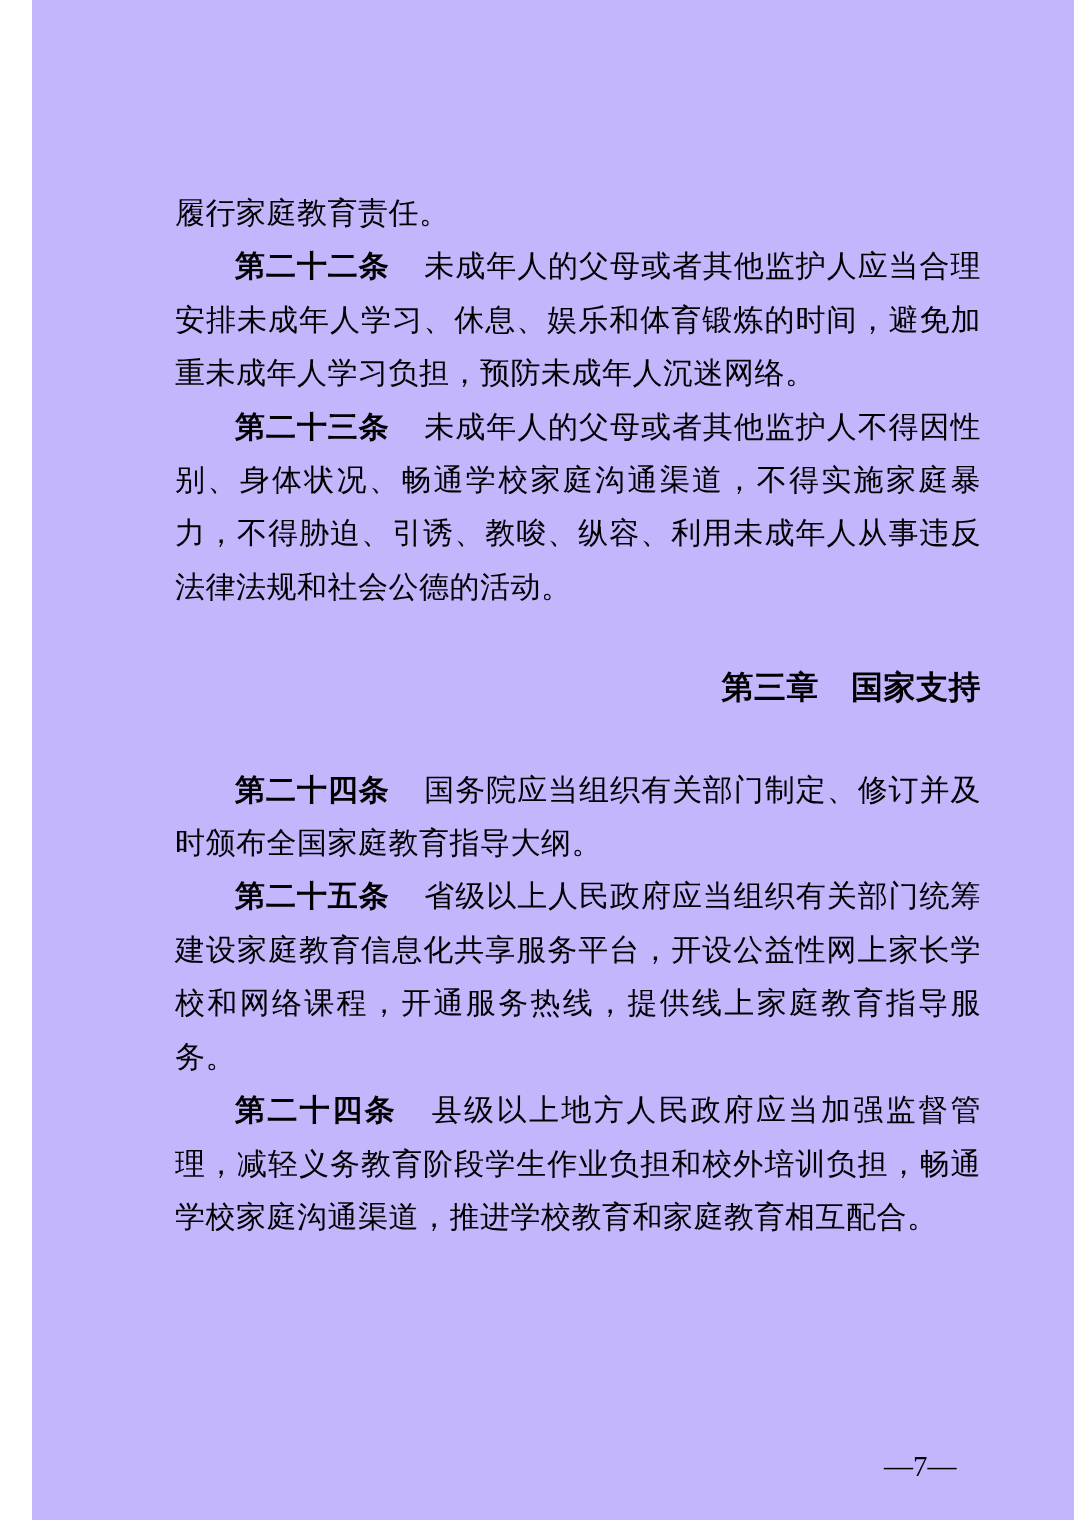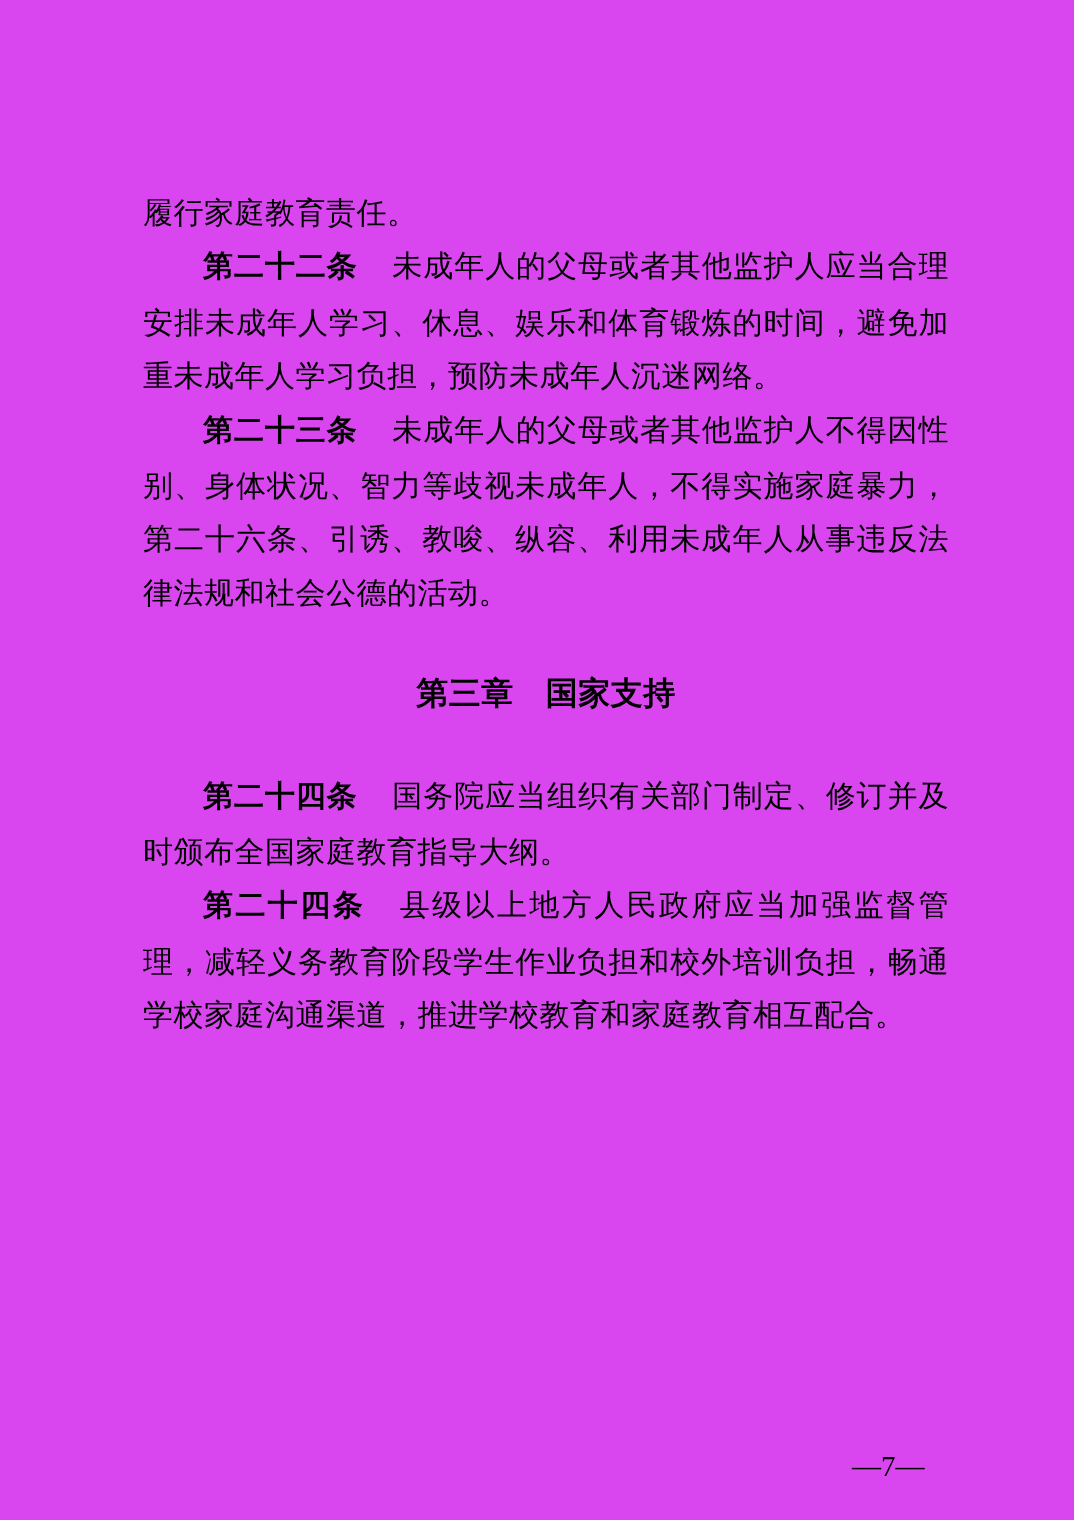--- a/index.html
+++ b/index.html
@@ -11,47 +11,48 @@
     width: 1074px;
     height: 1520px;
     position: relative;
     font-family: "Liberation Serif", serif;
     color: #000000;
     overflow: hidden;
   }
   .page {
     position: absolute;
     inset: 0;
-    background: #d946ef;
+    background: #c4b5fd;
+    margin-left: 32px;
   }
   .text-block {
     position: absolute;
     left: 143px;
     top: 186px;
     width: 806px;
     font-size: 30px;
     line-height: 53.4px;
     text-align: justify;
     letter-spacing: 0.5px;
   }
   .text-block p {
     margin: 0;
     text-indent: 2em;
   }
   .text-block p.plain {
     text-indent: 0;
   }
   .article-label {
     font-weight: 700;
-    font-family: Liberation Mono, monospace;
+    font-family: Liberation Serif, serif;
     margin-right: 1.15em;
   }
   .chapter-heading {
     margin: 48px 0;
-    text-align: center;
+    text-align: right;
     text-indent: 0;
     font-size: 32px;
     line-height: 53.4px;
     font-weight: 700;
     font-family: "Liberation Sans", sans-serif;
   }
   .chapter-number {
     margin-right: 1em;
   }
   .page-number {
@@ -67,21 +68,22 @@
 </style>
 </head>
 <body>
 
 <div class="page">
 
   <main class="text-block">
 
   <p class="plain"><span>履行家庭教育责任。</span></p>
       <p class="article"><b class="article-label">第二十二条</b><span>未成年人的父母或者其他监护人应当合理安排未成年人学习、休息、娱乐和体育锻炼的时间，避免加重未成年人学习负担，预防未成年人沉迷网络。</span></p>
-      <p class="article"><b class="article-label">第二十三条</b><span>未成年人的父母或者其他监护人不得因性别、身体状况、智力等歧视未成年人，不得实施家庭暴力，第二十六条、引诱、教唆、纵容、利用未成年人从事违反法律法规和社会公德的活动。</span></p>
+      <p class="article"><b class="article-label">第二十三条</b><span>未成年人的父母或者其他监护人不得因性别、身体状况、畅通学校家庭沟通渠道，不得实施家庭暴力，不得胁迫、引诱、教唆、纵容、利用未成年人从事违反法律法规和社会公德的活动。</span></p>
       <h2 class="chapter-heading"><span class="chapter-number">第三章</span><span>国家支持</span></h2>
       <p class="article"><b class="article-label">第二十四条</b><span>国务院应当组织有关部门制定、修订并及时颁布全国家庭教育指导大纲。</span></p>
+      <p class="article"><b class="article-label">第二十五条</b><span>省级以上人民政府应当组织有关部门统筹建设家庭教育信息化共享服务平台，开设公益性网上家长学校和网络课程，开通服务热线，提供线上家庭教育指导服务。</span></p>
       <p class="article"><b class="article-label">第二十四条</b><span>县级以上地方人民政府应当加强监督管理，减轻义务教育阶段学生作业负担和校外培训负担，畅通学校家庭沟通渠道，推进学校教育和家庭教育相互配合。</span></p>
     </main>
 
   <div class="page-number">—7—</div>
 
 </div>
 
 </body></html>

